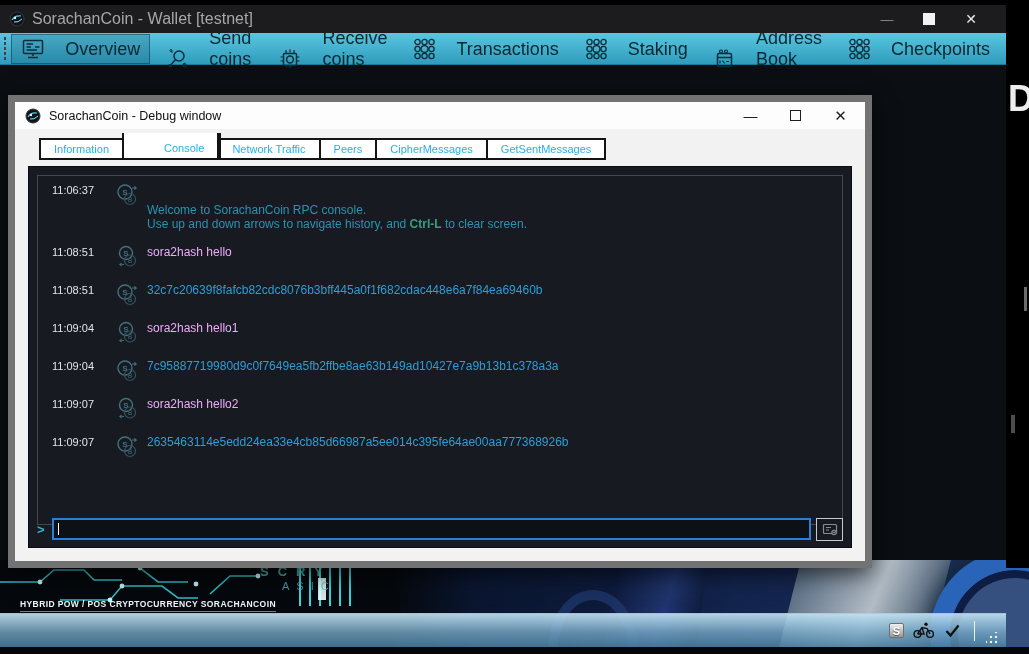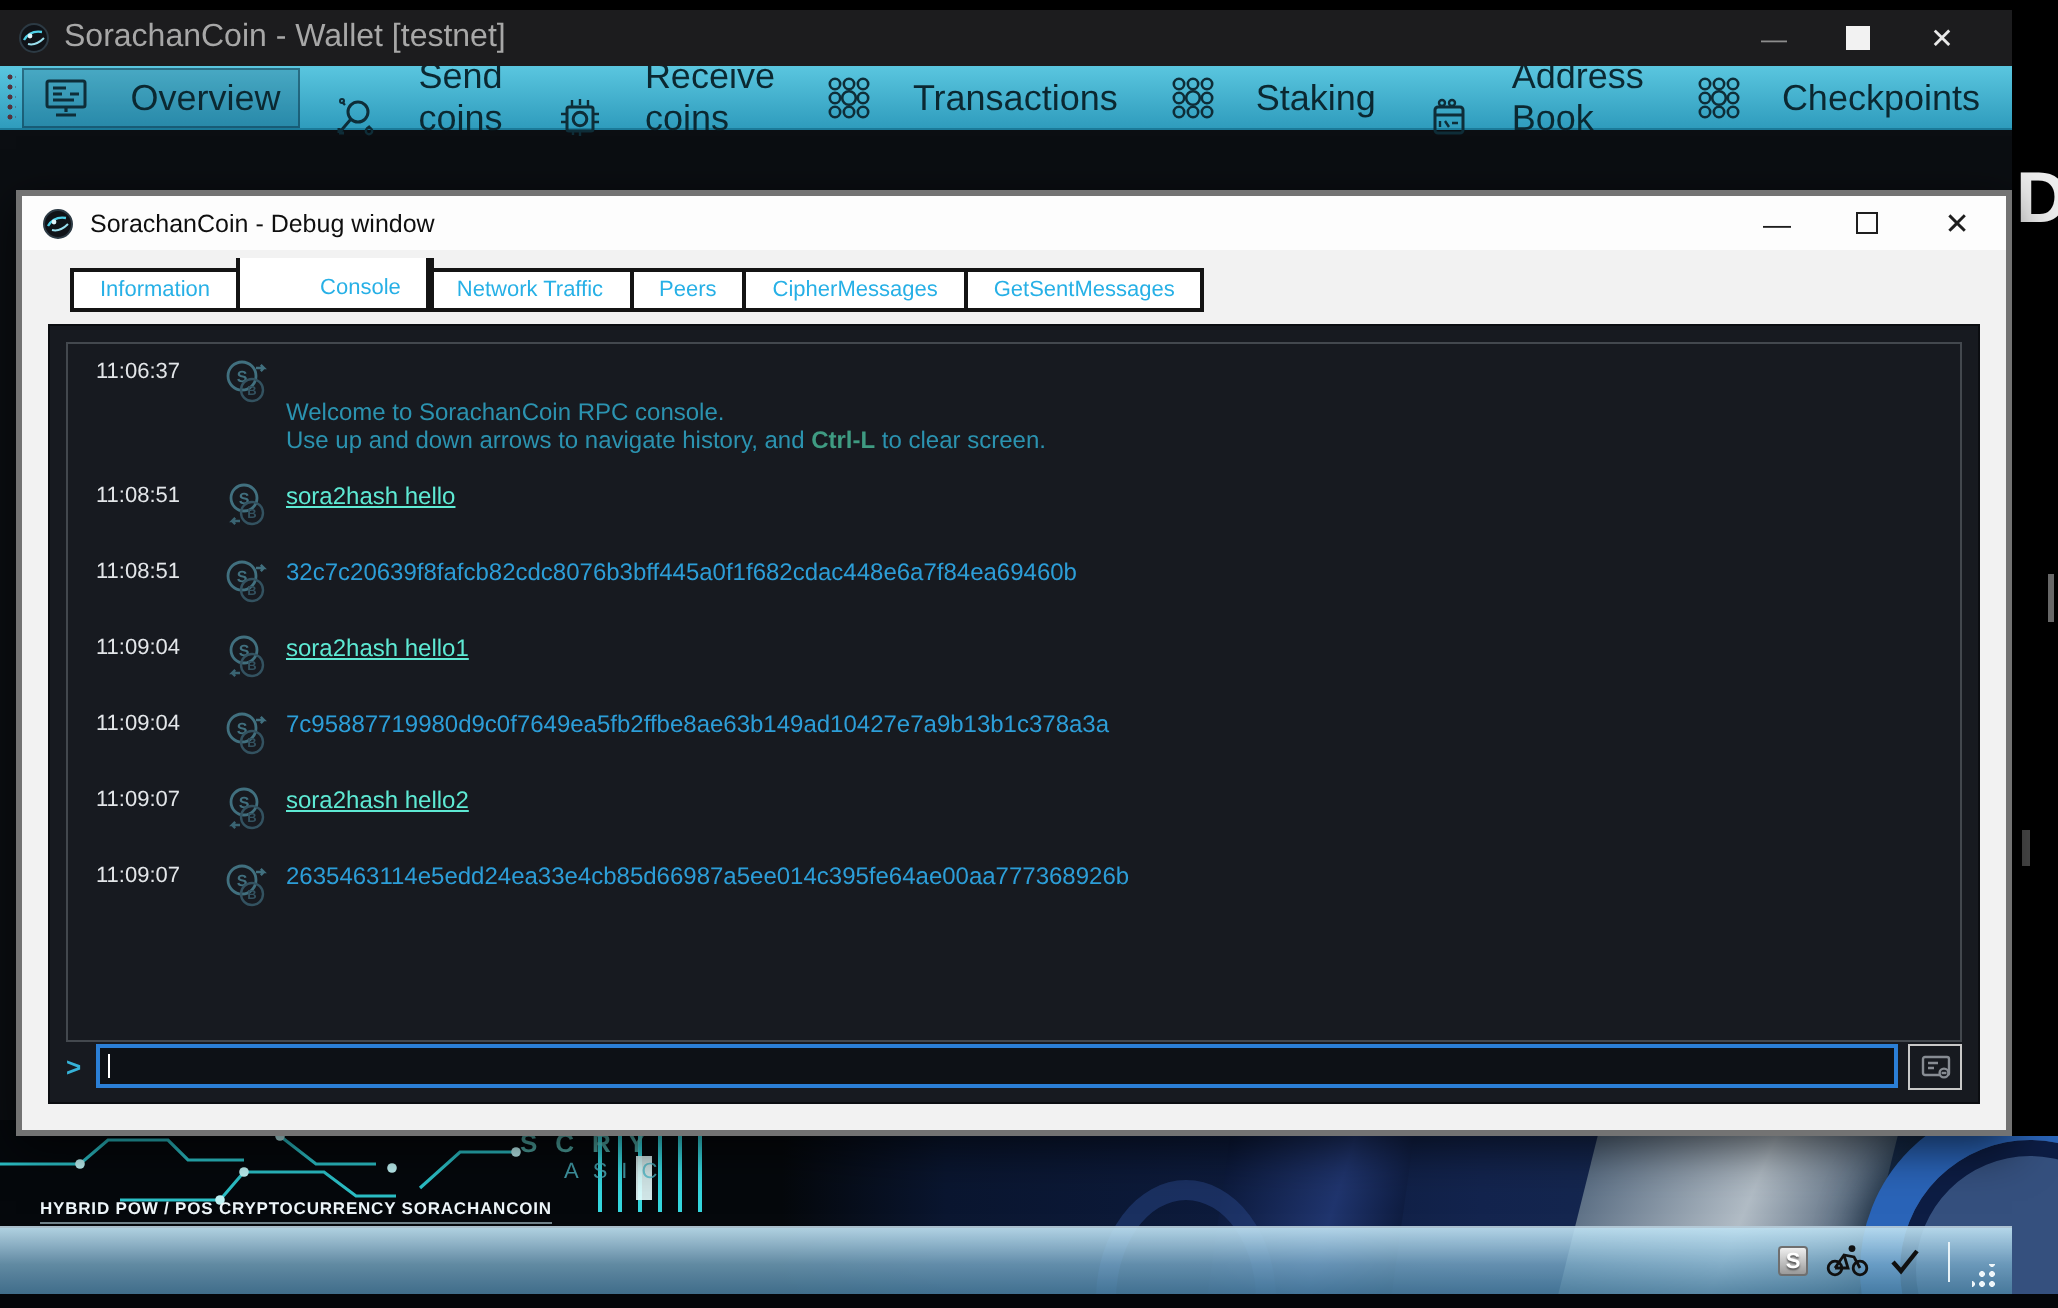--- a/index.html
+++ b/index.html
@@ -66,22 +66,22 @@
       radial-gradient(circle at 0px 10px,  #eef6fa 1.3px, transparent 1.6px); }
   .bottom-strip { position:absolute; left:0; top:647px; width:1029px; height:7px; background:#04060a; }
 
   
   .right-col { position:absolute; left:1006px; top:0; width:23px; height:568px; background:#000; overflow:hidden; }
   .bg-letter { position:absolute; left:2px; top:78px; color:#ededed; font-size:36px; font-weight:bold; }
   .artifact1 { position:absolute; left:18px; top:287px; width:3px; height:24px; background:#6b6b6b; }
   .artifact2 { position:absolute; left:5px; top:415px; width:4px; height:18px; background:#4d4d4d; }
 
   
-  .debug-window { position:absolute; left:8px; top:95px; width:998px; height:473px;
-    background:#f2f2f2; border:3px solid #737373; box-shadow:0 6px 22px rgba(0,0,0,.65); }
+  .debug-window { position:absolute; left:8px; top:95px; width:864px; height:473px;
+    background:#f2f2f2; border:7px solid #737373; box-shadow:0 6px 22px rgba(0,0,0,.65); }
   .dw-titlebar { position:relative; height:27px; background:#fdfdfd; display:flex; align-items:center; padding-left:10px; }
   .dw-title { color:#0f0f0f; font-size:12.5px; margin-left:8px; }
   .dw-caption-btns { position:absolute; right:2px; top:0; height:27px; display:flex; }
   .dw-btn { width:45px; height:27px; display:flex; align-items:center; justify-content:center; color:#1e1e1e; }
   .dw-min { font-size:14px; }
   .dw-max { width:11px; height:11px; border:1.5px solid #1e1e1e; }
   .dw-close { font-size:15px; }
 
   .dw-tabs { position:absolute; left:24px; top:36px; display:inline-flex; height:22px;
     border:2px solid #141414; background:#fff; }
@@ -93,21 +93,21 @@
 
   .dw-console-area { position:absolute; left:13px; top:64px; right:13px; bottom:13px;
     background:#171a20; border:1px solid #0b0d11; }
   .console-output { position:absolute; left:8px; top:8px; right:8px; height:350px;
     border:1px solid #43484e; overflow:hidden; padding-top:7px; }
   .crow { display:flex; margin-bottom:14px; }
   .ctime { width:55px; margin-left:14px; color:#e3e6e9; font-size:11px; padding-top:1px; }
   .cicon { width:40px; display:flex; justify-content:center; }
   .cmsg { flex:1; font-size:12px; line-height:13.5px; padding-top:1px; }
   .cmsg.welcome { color:#2b93b0;margin-top:20px; }
-  .cmsg.command { color:#5eead4;text-decoration:underline; }
+  .cmsg.command { color:#f0abfc; }
   .cmsg.hash { color:#2c9ed8; }
   .kw { color:#3f9b82; font-weight:bold; }
 
   .input-row { position:absolute; left:8px; right:8px; bottom:6px; height:24px;
     display:flex; align-items:center; }
   .prompt { color:#36b2d7; font-size:13px; width:15px; font-weight:bold; }
   .console-input-wrap { flex:1; height:22px; border:2px solid #2b7fd6; background:#0d1116; position:relative; }
   .console-input { width:100%; height:100%; background:transparent; border:none; outline:none;
     color:#e8e8e8; font-size:12px; padding-left:6px; font-family:"Liberation Sans",sans-serif; }
   .caret { position:absolute; left:4px; top:3px; width:1px; height:12px; background:#fff; }

